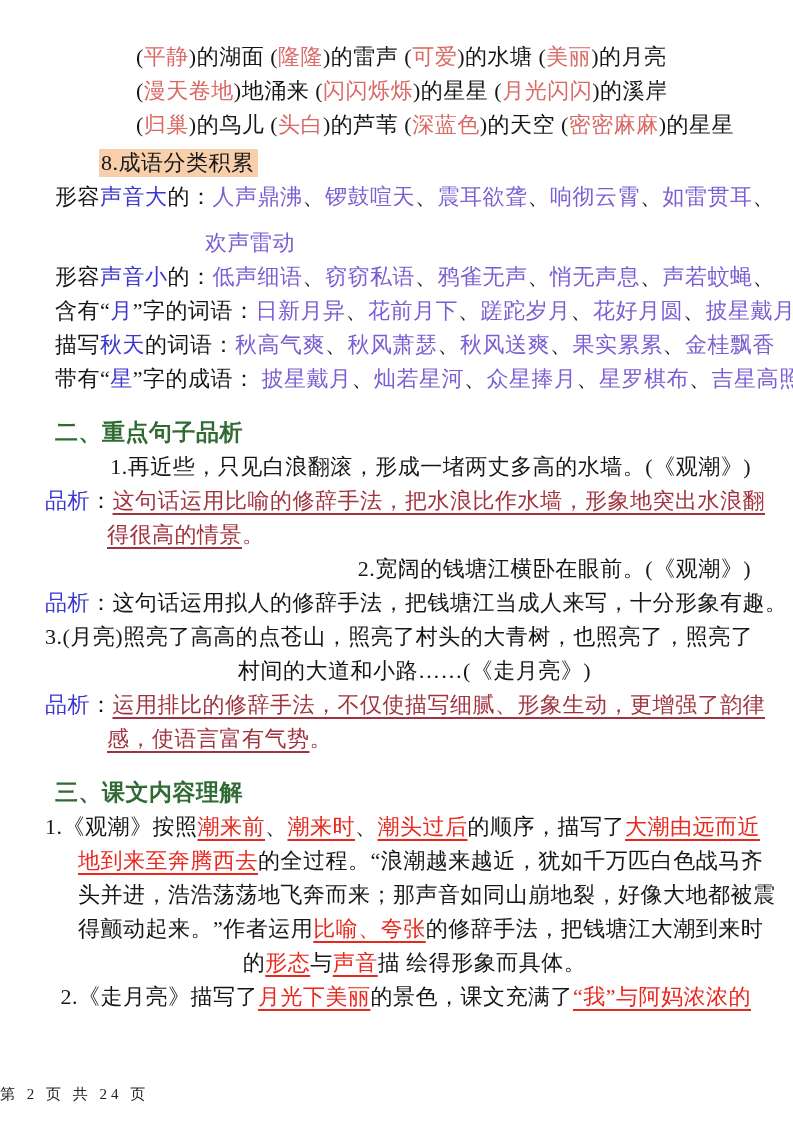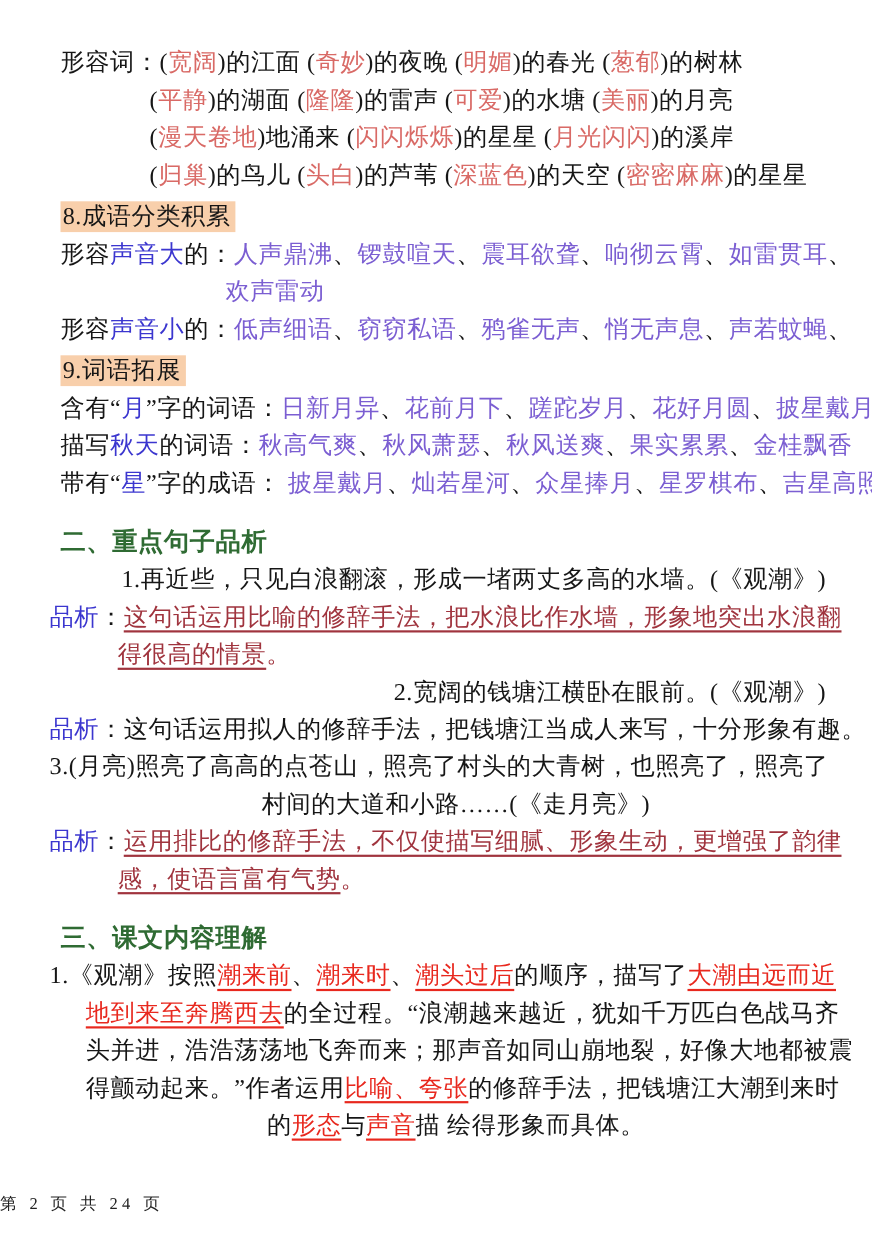--- a/index.html
+++ b/index.html
@@ -23,25 +23,26 @@
     font-size: 22px;
     line-height: 34px;
     height: 34px;
     letter-spacing: 0.5px;
   }
   
   .ind-none  { margin-left: 0; }
   .ind-item  { margin-left: -10px; text-align: right; }
   .ind-cont  { margin-left: 23px; text-align: center; }
   .ind-adj   { margin-left: 81px; }
-  .ind-idiom { margin-left: 150px; }
+  .ind-idiom { margin-left: 150px; margin-top: 12px; }
   .ind-pin   { margin-left: 52px; }
   
   .hl-header {
     margin-top: 4px;
+    margin-left: 44px;
   }
   .hl-header .hl-text {
     background: var(--peach, #f8cfab);
     padding: 1px 4px 2px 2px;
   }
   .green-header {
     margin-top: 20px;
     color: var(--green, #2f6b33);
     font-weight: bold;
     font-size: 23px;
@@ -71,45 +72,44 @@
     font-size: 15px;
     letter-spacing: 4px;
     color: #222222;
   }
 </style>
 </head>
 <body style="--ink: #161616; --softred: #d96a66; --peach: #f8cfab; --blue: #3b36cf; --purple: #7b5ed2; --green: #2f6b33; --maroon: #a0343e; --brightred: #e8281e;">
 
 <main>
   <div id="doc">
-      <div class="line ind-none"><span class="seg c-k">形容词：(</span><span class="seg c-r">宽阔</span><span class="seg c-k">)的江面 (</span><span class="seg c-r">奇妙</span><span class="seg c-k">)的夜晚 (</span><span class="seg c-r">明媚</span><span class="seg c-k">)的春光 (</span><span class="seg c-r">葱郁</span><span class="seg c-k">)的树林</span></div>
       <div class="line ind-adj"><span class="seg c-k">(</span><span class="seg c-r">平静</span><span class="seg c-k">)的湖面 (</span><span class="seg c-r">隆隆</span><span class="seg c-k">)的雷声 (</span><span class="seg c-r">可爱</span><span class="seg c-k">)的水塘 (</span><span class="seg c-r">美丽</span><span class="seg c-k">)的月亮</span></div>
       <div class="line ind-adj"><span class="seg c-k">(</span><span class="seg c-r">漫天卷地</span><span class="seg c-k">)地涌来 (</span><span class="seg c-r">闪闪烁烁</span><span class="seg c-k">)的星星 (</span><span class="seg c-r">月光闪闪</span><span class="seg c-k">)的溪岸</span></div>
       <div class="line ind-adj"><span class="seg c-k">(</span><span class="seg c-r">归巢</span><span class="seg c-k">)的鸟儿 (</span><span class="seg c-r">头白</span><span class="seg c-k">)的芦苇 (</span><span class="seg c-r">深蓝色</span><span class="seg c-k">)的天空 (</span><span class="seg c-r">密密麻麻</span><span class="seg c-k">)的星星</span></div>
       <div class="line hl-header"><span class="hl-text">8.成语分类积累</span></div>
       <div class="line ind-none"><span class="seg c-k">形容</span><span class="seg c-b">声音大</span><span class="seg c-k">的：</span><span class="seg c-p">人声鼎沸</span><span class="seg c-k">、</span><span class="seg c-p">锣鼓喧天</span><span class="seg c-k">、</span><span class="seg c-p">震耳欲聋</span><span class="seg c-k">、</span><span class="seg c-p">响彻云霄</span><span class="seg c-k">、</span><span class="seg c-p">如雷贯耳</span><span class="seg c-k">、</span></div>
       <div class="line ind-idiom"><span class="seg c-p">欢声雷动</span></div>
       <div class="line ind-none"><span class="seg c-k">形容</span><span class="seg c-b">声音小</span><span class="seg c-k">的：</span><span class="seg c-p">低声细语</span><span class="seg c-k">、</span><span class="seg c-p">窃窃私语</span><span class="seg c-k">、</span><span class="seg c-p">鸦雀无声</span><span class="seg c-k">、</span><span class="seg c-p">悄无声息</span><span class="seg c-k">、</span><span class="seg c-p">声若蚊蝇</span><span class="seg c-k">、</span></div>
-      <div class="line hl-header"><span class="hl-text">9.词语拓展</span></div>
       <div class="line ind-none"><span class="seg c-k">含有“</span><span class="seg c-b">月</span><span class="seg c-k">”字的词语：</span><span class="seg c-p">日新月异</span><span class="seg c-k">、</span><span class="seg c-p">花前月下</span><span class="seg c-k">、</span><span class="seg c-p">蹉跎岁月</span><span class="seg c-k">、</span><span class="seg c-p">花好月圆</span><span class="seg c-k">、</span><span class="seg c-p">披星戴月</span></div>
       <div class="line ind-none"><span class="seg c-k">描写</span><span class="seg c-b">秋天</span><span class="seg c-k">的词语：</span><span class="seg c-p">秋高气爽</span><span class="seg c-k">、</span><span class="seg c-p">秋风萧瑟</span><span class="seg c-k">、</span><span class="seg c-p">秋风送爽</span><span class="seg c-k">、</span><span class="seg c-p">果实累累</span><span class="seg c-k">、</span><span class="seg c-p">金桂飘香</span></div>
       <div class="line ind-none"><span class="seg c-k">带有“</span><span class="seg c-b">星</span><span class="seg c-k">”字的成语： </span><span class="seg c-p">披星戴月</span><span class="seg c-k">、</span><span class="seg c-p">灿若星河</span><span class="seg c-k">、</span><span class="seg c-p">众星捧月</span><span class="seg c-k">、</span><span class="seg c-p">星罗棋布</span><span class="seg c-k">、</span><span class="seg c-p">吉星高照</span></div>
       <div class="line green-header"><span>二、重点句子品析</span></div>
       <div class="line ind-item"><span class="seg c-k">1.再近些，只见白浪翻滚，形成一堵两丈多高的水墙。(《观潮》)</span></div>
       <div class="line ind-item"><span class="seg c-b">品析</span><span class="seg c-k">：</span><span class="seg c-m">这句话运用比喻的修辞手法，把水浪比作水墙，形象地突出水浪翻</span></div>
       <div class="line ind-pin"><span class="seg c-m">得很高的情景</span><span class="seg c-m2">。</span></div>
       <div class="line ind-item"><span class="seg c-k">2.宽阔的钱塘江横卧在眼前。(《观潮》)</span></div>
       <div class="line ind-item"><span class="seg c-b">品析</span><span class="seg c-k">：这句话运用拟人的修辞手法，把钱塘江当成人来写，十分形象有趣。</span></div>
       <div class="line ind-item"><span class="seg c-k">3.(月亮)照亮了高高的点苍山，照亮了村头的大青树，也照亮了，照亮了</span></div>
       <div class="line ind-cont"><span class="seg c-k">村间的大道和小路……(《走月亮》)</span></div>
       <div class="line ind-item"><span class="seg c-b">品析</span><span class="seg c-k">：</span><span class="seg c-m">运用排比的修辞手法，不仅使描写细腻、形象生动，更增强了韵律</span></div>
       <div class="line ind-pin"><span class="seg c-m">感，使语言富有气势</span><span class="seg c-m2">。</span></div>
       <div class="line green-header"><span>三、课文内容理解</span></div>
       <div class="line ind-item"><span class="seg c-k">1.《观潮》按照</span><span class="seg c-u">潮来前</span><span class="seg c-k">、</span><span class="seg c-u">潮来时</span><span class="seg c-k">、</span><span class="seg c-u">潮头过后</span><span class="seg c-k">的顺序，描写了</span><span class="seg c-u">大潮由远而近</span></div>
       <div class="line ind-cont"><span class="seg c-u">地到来至奔腾西去</span><span class="seg c-k">的全过程。“浪潮越来越近，犹如千万匹白色战马齐</span></div>
       <div class="line ind-cont"><span class="seg c-k">头并进，浩浩荡荡地飞奔而来；那声音如同山崩地裂，好像大地都被震</span></div>
       <div class="line ind-cont"><span class="seg c-k">得颤动起来。”作者运用</span><span class="seg c-u">比喻、夸张</span><span class="seg c-k">的修辞手法，把钱塘江大潮到来时</span></div>
       <div class="line ind-cont"><span class="seg c-k">的</span><span class="seg c-u">形态</span><span class="seg c-k">与</span><span class="seg c-u">声音</span><span class="seg c-k">描 绘得形象而具体。</span></div>
+      <div class="line ind-item"><span class="seg c-k">2.《走月亮》描写了</span><span class="seg c-u">月光下美丽</span><span class="seg c-k">的景色，课文充满了</span><span class="seg c-u">“我”与阿妈浓浓的</span></div>
     </div>
   <footer>
     <span class="footer-text">第 2 页 共 24 页</span>
   </footer>
 </main>
 
 </body></html>

